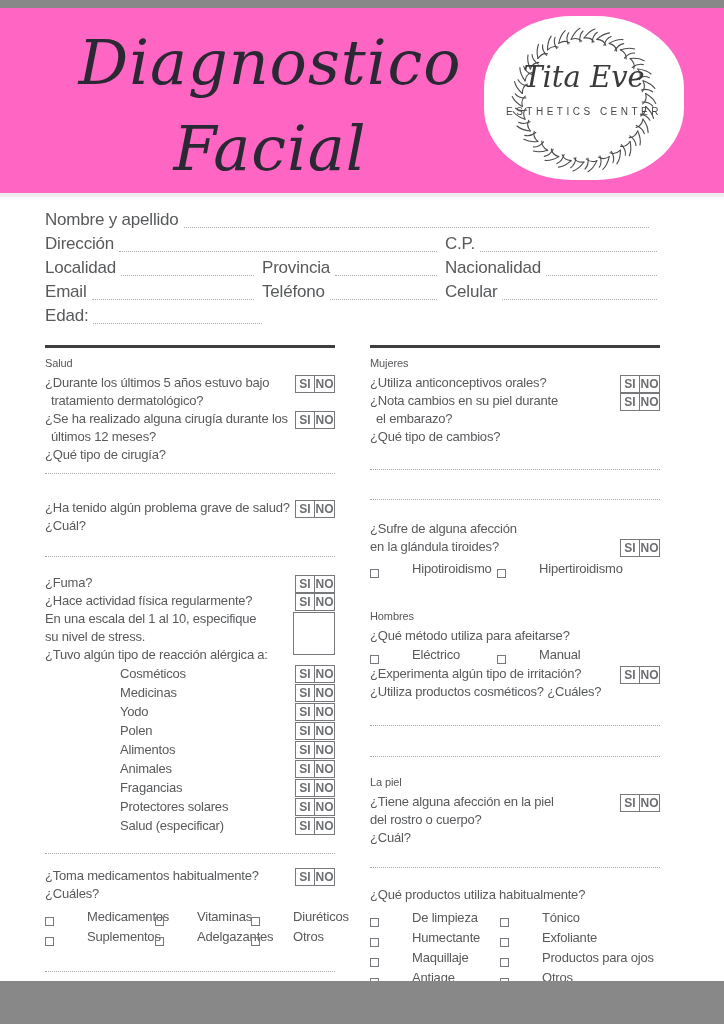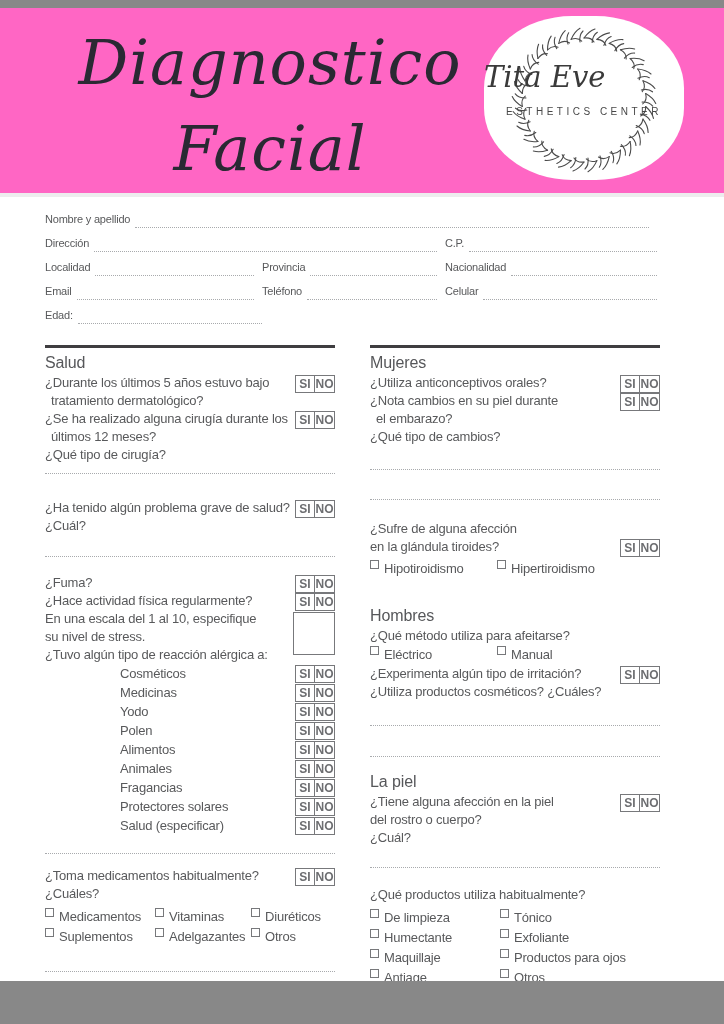--- a/index.html
+++ b/index.html
@@ -13,55 +13,55 @@
   
   .header { position:absolute; left:0; top:0; width:724px; height:185px; background:#ff66c4; }
   .header::after { content:""; position:absolute; left:0; top:185px; width:724px; height:4px; background:#ededee; }
   .title {
     position:absolute; left:0; top:12px; width:540px; text-align:center;
     font-family:"DejaVu Serif", serif; font-style:italic;
     font-size:62px; line-height:86px; color:#2a2933; letter-spacing:1px;
   }
   .logo { position:absolute; left:484px; top:8px; width:200px; height:164px; background:#fff; border-radius:44%; }
   .logo svg { position:absolute; left:0; top:0; }
-  .logo-name { position:absolute; top:44px; width:100%; 
+  .logo-name { position:absolute; top:44px; width:100%; text-align:center;
     font-family:"DejaVu Serif", serif; font-style:italic; font-size:29px; line-height:34px; color:#3a3a3a; letter-spacing:0; }
   .logo-sub { position:absolute; top:90px; width:100%; text-align:center;
     font-size:10px; letter-spacing:3.5px; color:#474747; line-height:12px; }
   
-  .fields { position:absolute; left:45px; top:196px; width:612px; font-size:11px; }
+  .fields { position:absolute; left:45px; top:196px; width:612px; font-size:17px; }
   .frow { display:flex; height:24px; align-items:flex-end; }
   .seg { display:flex; align-items:flex-end; }
   .s1 { width:217px; } .s2 { width:183px; } .s3 { flex:1; } .swide { width:400px; }
   .flabel { white-space:nowrap; padding-right:5px; line-height:17px; }
   .fline { flex:1; border-bottom:1px dotted #a8aaad; height:15px; margin-right:8px; }
   .seg:last-child .fline { margin-right:0; }
   
   .col { position:absolute; top:337px; width:290px; }
   .col-left  { left:45px; }
   .col-right { left:370px; }
   .divider { border-top:3px solid #3f3e40; }
-  .sec { font-size:16px; font-weight:normal; color:#56575a; line-height:18px; margin:6px 0 2px; letter-spacing:-0.1px; }
+  .sec { font-size:11px; font-weight:normal; color:#56575a; line-height:18px; margin:6px 0 2px; letter-spacing:-0.1px; }
   .q { position:relative; padding-right:48px; }
   .q > div { white-space:nowrap; }
   .nopr { padding-right:0; }
   .l2 { padding-left:6px; }
   .yn { display:inline-flex; border:1.5px solid #77787b; background:#fff; flex:none; }
   .yn-cell { width:19px; height:16px; display:flex; align-items:center; justify-content:center;
     font-size:12px; font-weight:bold; color:#6d6e71; letter-spacing:0; }
   .yn-cell:first-child { border-right:1.5px solid #77787b; }
   .q > .yn { position:absolute; right:0; top:1px; }
   .q > .yn.r2 { top:19px; }
   .stress-box { position:absolute; right:0; top:38px; width:42.5px; height:43px; border:1.5px solid #77787b; }
   .arow { display:flex; align-items:center; height:19px; }
   .alabel { margin-left:75px; }
   .arow .yn { margin-left:auto; }
   .dotline { border-bottom:1px dotted #a8aaad; height:1px; }
   .cbrow { display:flex; align-items:center; height:20px; }
-  .cb { display:flex; align-items:flex-start; }
+  .cb { display:flex; align-items:flex-end;gap:28px; }
   .box { width:9px; height:9px; border:1.5px solid #77787b; margin-right:5px; flex:none; }
   .cw1 { width:110px; } .cw2 { width:96px; } .cwr { width:130px; }
   .mt3{margin-top:3px}.mt4{margin-top:4px}.mt9{margin-top:9px}.mt13{margin-top:13px}
   .mt16{margin-top:16px}.mt17{margin-top:17px}.mt18{margin-top:18px}.mt20{margin-top:20px}
   .mt21{margin-top:21px}.mt23{margin-top:23px}.mt24{margin-top:24px}.mt25{margin-top:25px}
   .mt28{margin-top:28px}.mt29{margin-top:29px}.mt30{margin-top:30px}
 </style>
 </head>
 <body>
 

